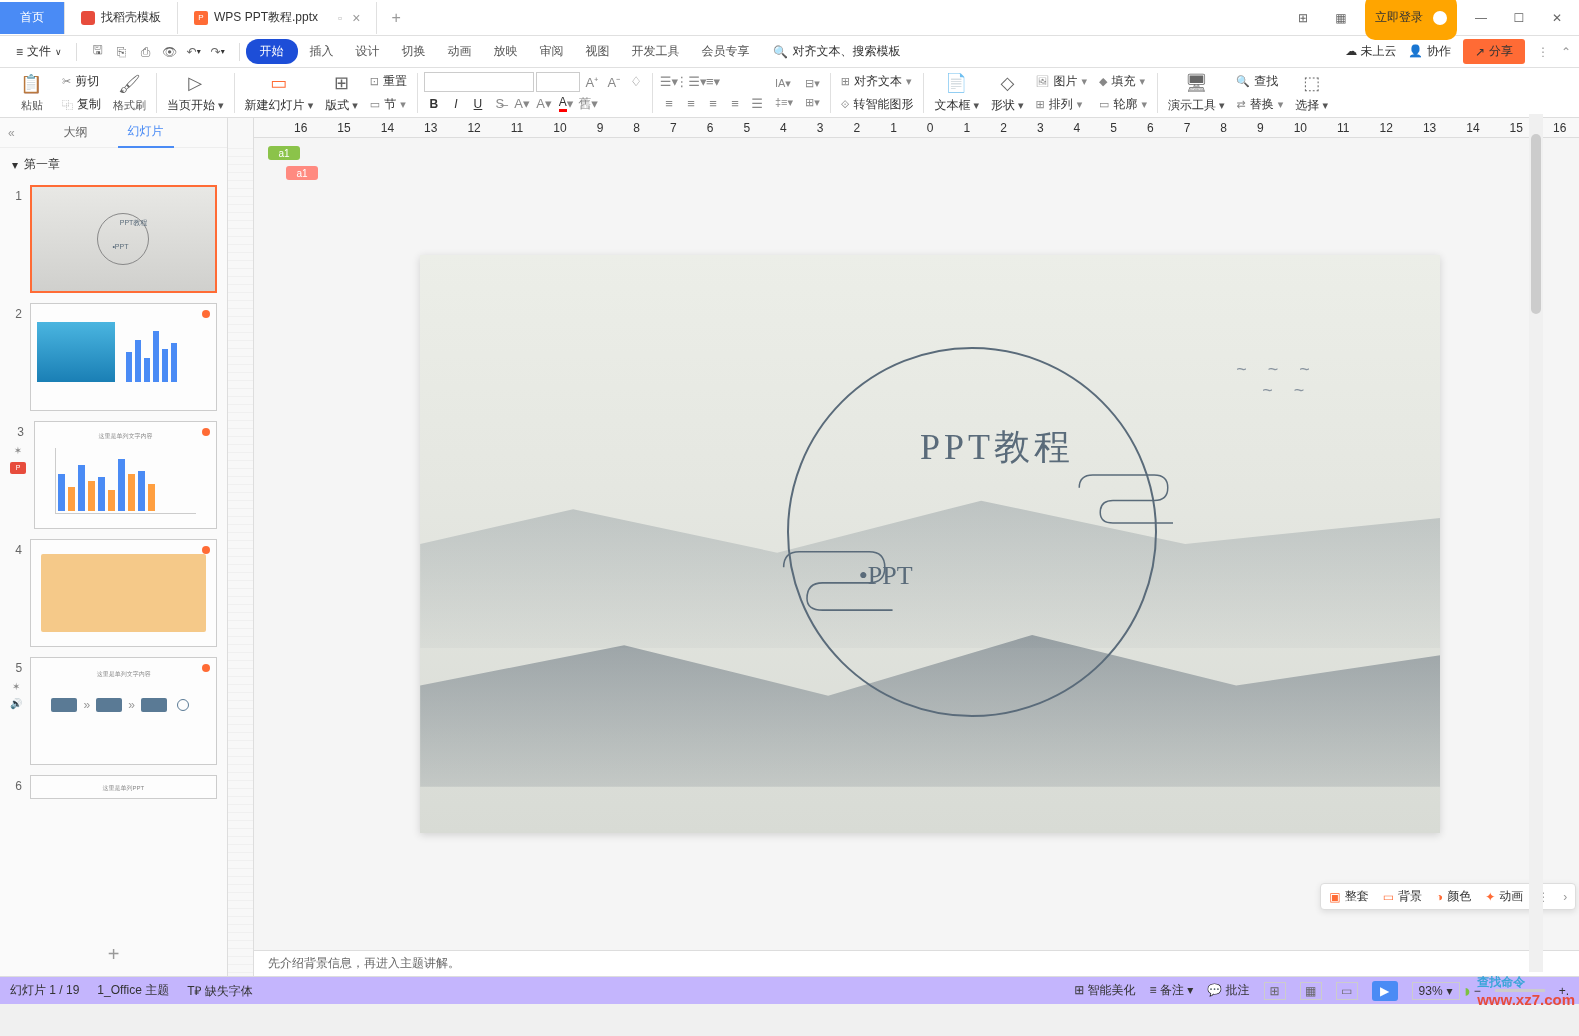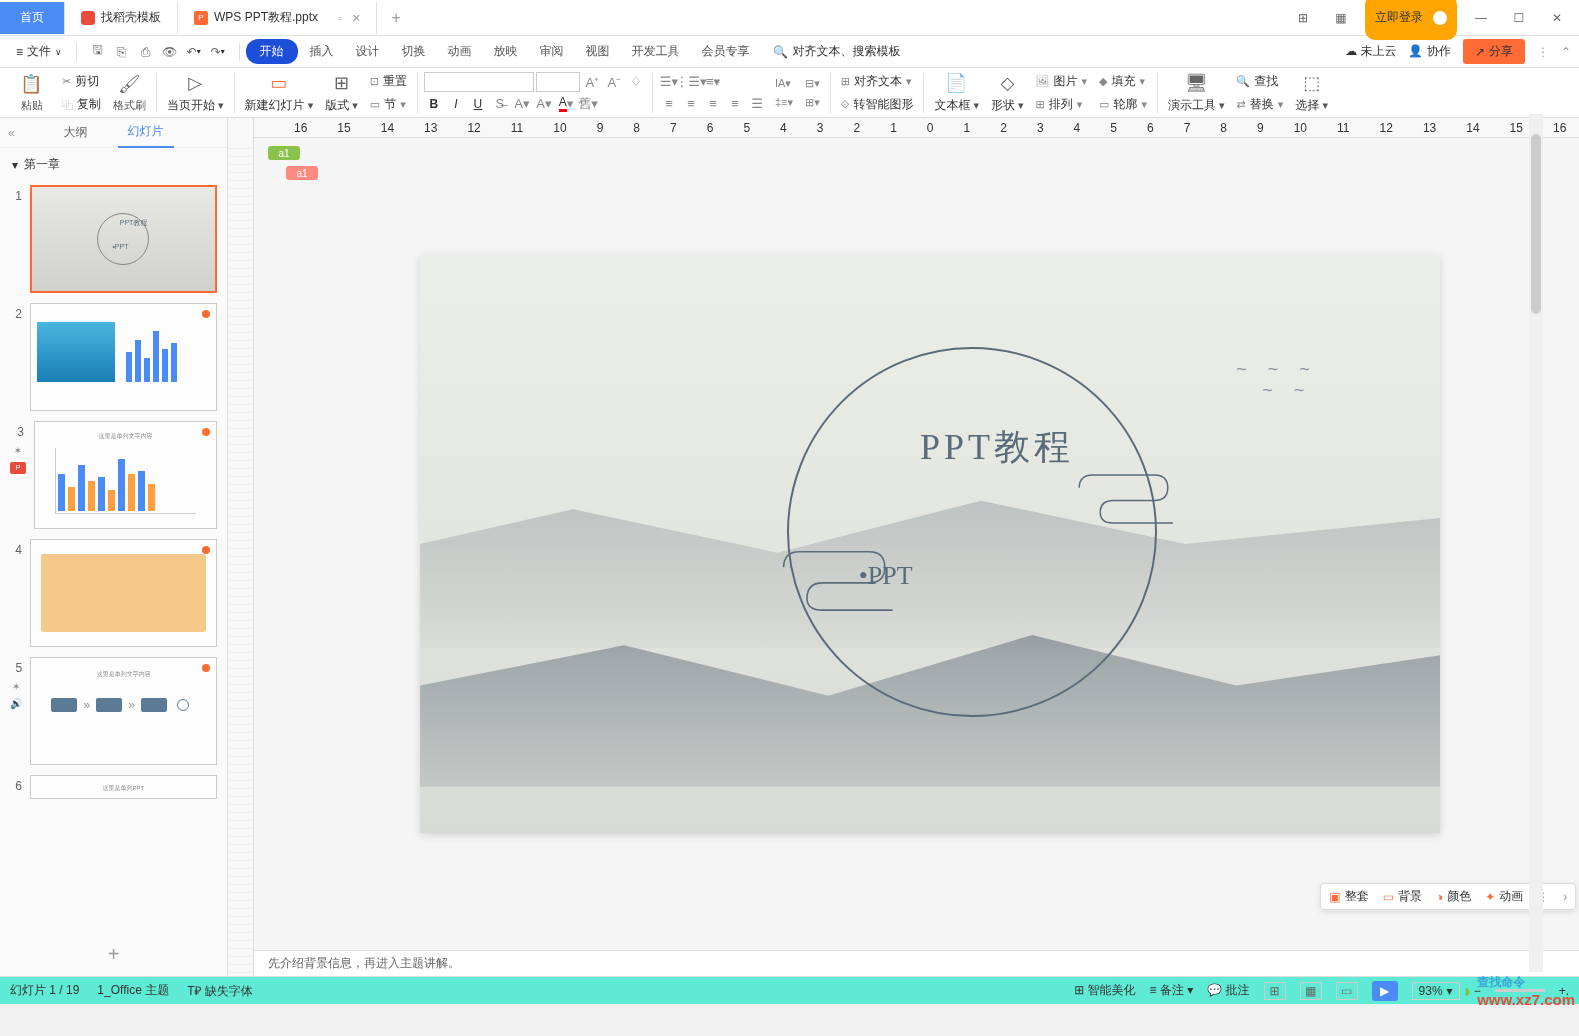--- a/index.html
+++ b/index.html
@@ -64,21 +64,21 @@
 .slide-title{position:absolute;left:49%;top:29%;font-size:36px;color:#5a6b7a;font-family:serif;letter-spacing:4px}
 .slide-sub{position:absolute;left:43%;top:53%;font-size:26px;color:#5a6b7a;font-family:serif}
 .cloud1{position:absolute;left:33%;top:50%;width:170px;height:70px}
 .cloud2{position:absolute;left:62%;top:37%;width:150px;height:60px}
 .birds{position:absolute;right:12%;top:18%;font-size:18px;color:#8a95a0;letter-spacing:8px}
 .comment-tag{position:absolute;width:32px;height:14px;border-radius:3px;font-size:10px;display:flex;align-items:center;justify-content:center;color:#fff}
 .notes-bar{height:26px;background:#fff;border-top:1px solid #ddd;padding:4px 14px;color:#666;font-size:12px}
 .quick-bar{position:absolute;bottom:40px;right:30px;background:#fff;border:1px solid #ddd;border-radius:4px;display:flex;align-items:center;padding:4px 8px;gap:14px;box-shadow:0 2px 6px rgba(0,0,0,0.1)}
 .qb-item{display:flex;align-items:center;gap:4px;color:#555;font-size:12px}
 .qb-item .qicon{color:#ff6b35}
-.statusbar{height:28px;background:#5eead4;border-top:1px solid #ddd;display:flex;align-items:center;padding:0 10px;gap:18px;font-size:11px;color:#555}
+.statusbar{height:28px;background:#c4b5fd;border-top:1px solid #ddd;display:flex;align-items:center;padding:0 10px;gap:18px;font-size:11px;color:#555}
 .statusbar .right{margin-left:auto;display:flex;align-items:center;gap:14px}
 .view-btn{width:22px;height:18px;border:1px solid #ccc;display:flex;align-items:center;justify-content:center;color:#666}
 .play-btn{width:26px;height:20px;background:#4a8bf5;border-radius:3px;display:flex;align-items:center;justify-content:center;color:#fff}
 .zoom-select{border:1px solid #ccc;padding:1px 6px;display:flex;align-items:center;gap:4px}
 .watermark{position:absolute;bottom:28px;right:4px;font-size:14px;color:#3aa5d8;font-weight:bold;display:flex;align-items:center;gap:4px}
 .scrollbar-v{position:absolute;right:36px;top:114px;bottom:64px;width:14px;background:#f0f0f0}
 .scrollbar-v .thumb-sb{position:absolute;left:2px;right:2px;top:20px;height:180px;background:#ccc;border-radius:5px}
 </style>
 </head>
 <body>

